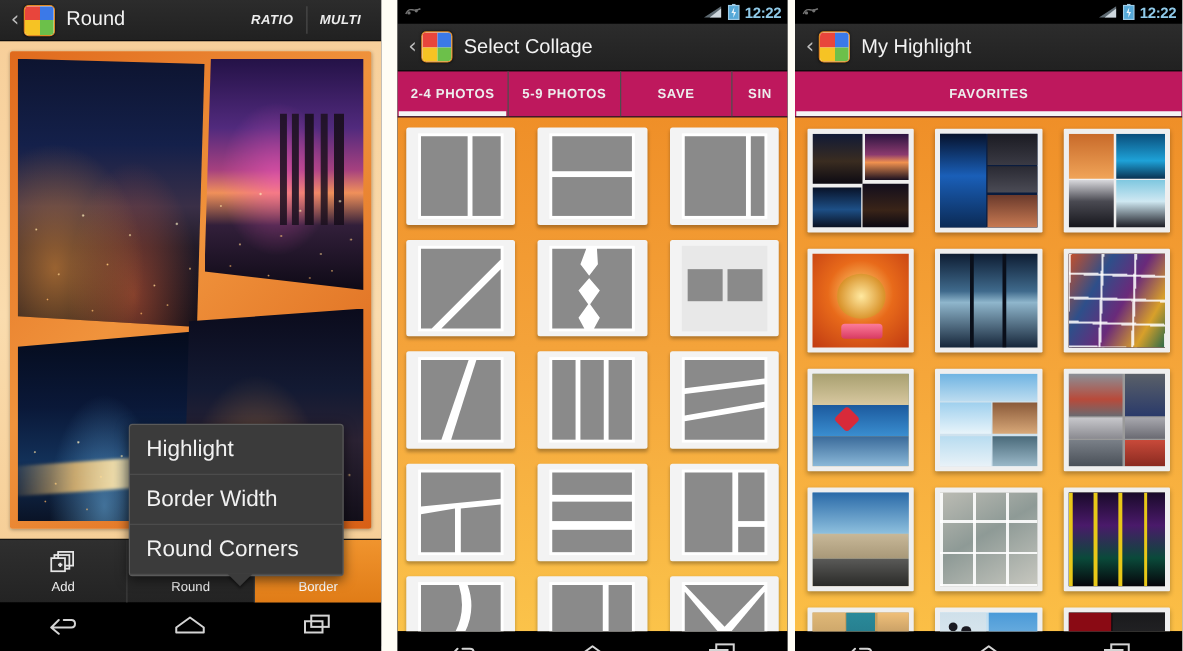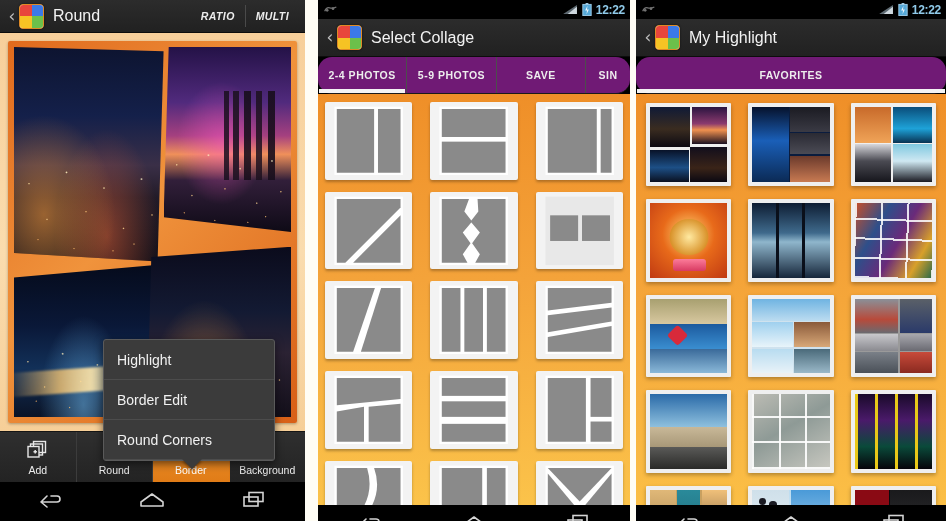--- a/index.html
+++ b/index.html
@@ -85,24 +85,23 @@
     font-weight: bold;
     letter-spacing: .4px;
     padding: 0 10px;
     display: flex; align-items: center; height: 100%; font-style: italic;
   }
   .ab-sep { width: 1px; height: 22px; background: #4a4a4a; }
 
   
   .tabbar {
     height: 37px;
-    background: #701a75;
+    background: #be185d;
     display: flex;
     border-bottom: 1px solid #1a1a1a;
-    border-radius: 14px;
   }
   .tab {
     flex: 1 1 0;
     display: flex; align-items: center; justify-content: center;
     color: #ededed;
     font-size: 10.5px; font-weight: bold; letter-spacing: .5px;
     border-right: 1px solid #4d4d4d;
     position: relative;
     white-space: nowrap;
     overflow: hidden;
@@ -196,21 +195,21 @@
     border: 1px solid #5a5a5a;
     border-radius: 3px;
     box-shadow: 0 3px 9px rgba(0,0,0,.55);
     z-index: 20;
   }
   .popup-item {
     height: 40px;
     display: flex; align-items: center;
     padding: 0 13px;
     color: #f1f1f1;
-    font-size: 14px;
+    font-size: 18px;
     border-bottom: 1px solid #4c4c4c;
   }
   .popup-item:last-child { border-bottom: none; }
   .popup-arrow {
     position: absolute;
     left: 78px; bottom: -9px;
     width: 0; height: 0;
     border-left: 10px solid transparent;
     border-right: 10px solid transparent;
     border-top: 10px solid #3b3b3b;
@@ -339,21 +338,21 @@
           <div class="cell c-br">
             <div class="sky-d">
                 <div class="lights"></div>
               </div>
           </div>
         </div>
       </div>
 
       <div class="popup">
         <div class="popup-item">Highlight</div>
-        <div class="popup-item">Border Edit</div>
+        <div class="popup-item">Border Width</div>
         <div class="popup-item">Round Corners</div>
         <div class="popup-arrow"></div>
       </div>
     </div>
 
     <div class="edtoolbar">
       <div class="tool">
         <span class="tool-ico">
           <svg width="21" height="19" viewBox="0 0 21 19">
             <rect x="6.5" y="1.5" width="12" height="11" fill="none" stroke="#e6e6e6" stroke-width="1.4"></rect>
@@ -375,30 +374,20 @@
         <span class="tool-label">Round</span>
       </div>
       <div class="tool active">
         <span class="tool-ico">
           <svg width="21" height="21" viewBox="0 0 21 21">
             <rect x="1" y="1" width="19" height="19" rx="1.5" fill="none" stroke="#ffffff" stroke-width="2"></rect>
             <path d="M14.5 6.5 L6.5 14.5 M14.5 6.5 L14.5 11 M14.5 6.5 L10 6.5" stroke="#ffffff" stroke-width="1.8" fill="none"></path>
           </svg>
         </span>
         <span class="tool-label">Border</span>
-      </div>
-      <div class="tool">
-        <span class="tool-ico">
-          <svg width="17" height="21" viewBox="0 0 17 21">
-            <circle cx="8.5" cy="2.2" r="2" fill="#ededed"></circle>
-            <path d="M8.5 5 L8.5 9" stroke="#ededed" stroke-width="1.3"></path>
-            <path d="M8.5 9 L3 19 L14 19 Z" fill="#ededed"></path>
-          </svg>
-        </span>
-        <span class="tool-label">Background</span>
       </div>
     </div>
 
     <div class="navbar">
       <span class="navbtn">
         <svg width="26" height="16" viewBox="0 0 26 16">
             <path d="M3 10 L9 4 M3 10 L9 15 M3 10 L19 10 C23 10 23 4 19 4 L13 4" fill="none" stroke="#d4d4d4" stroke-width="1.6" stroke-linecap="round" stroke-linejoin="round"></path>
           </svg>
       </span>
       <span class="navbtn">

